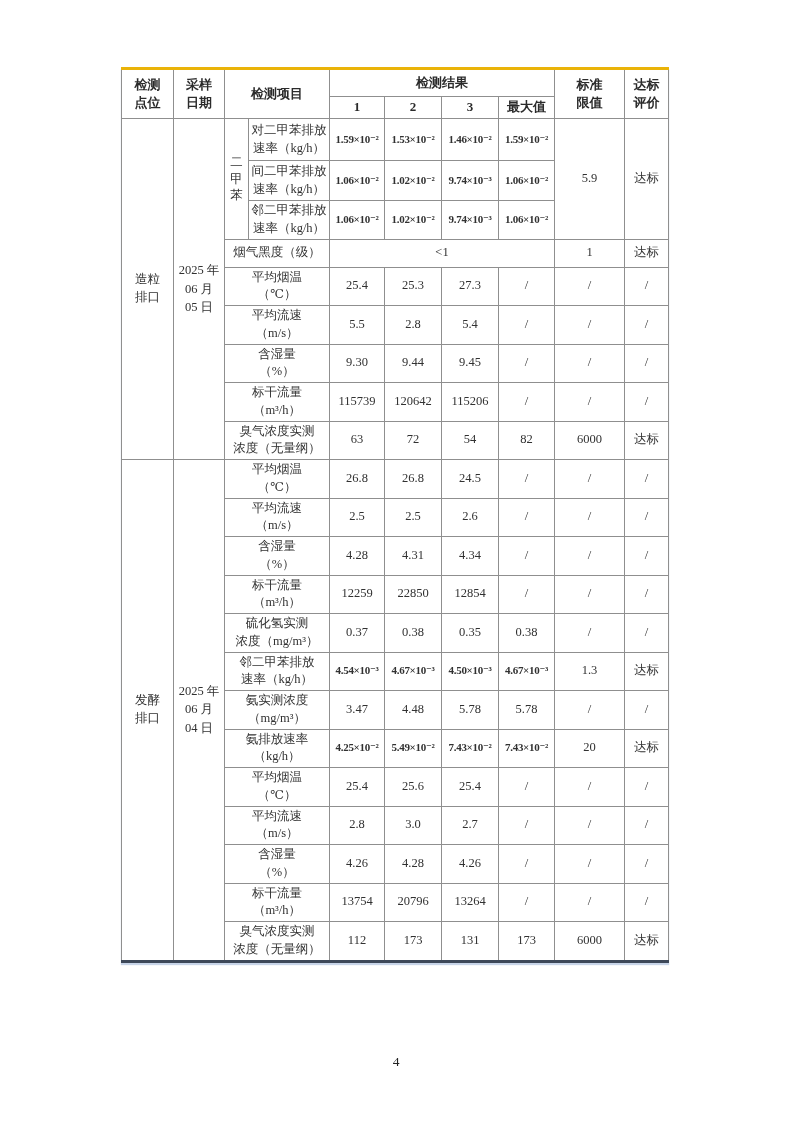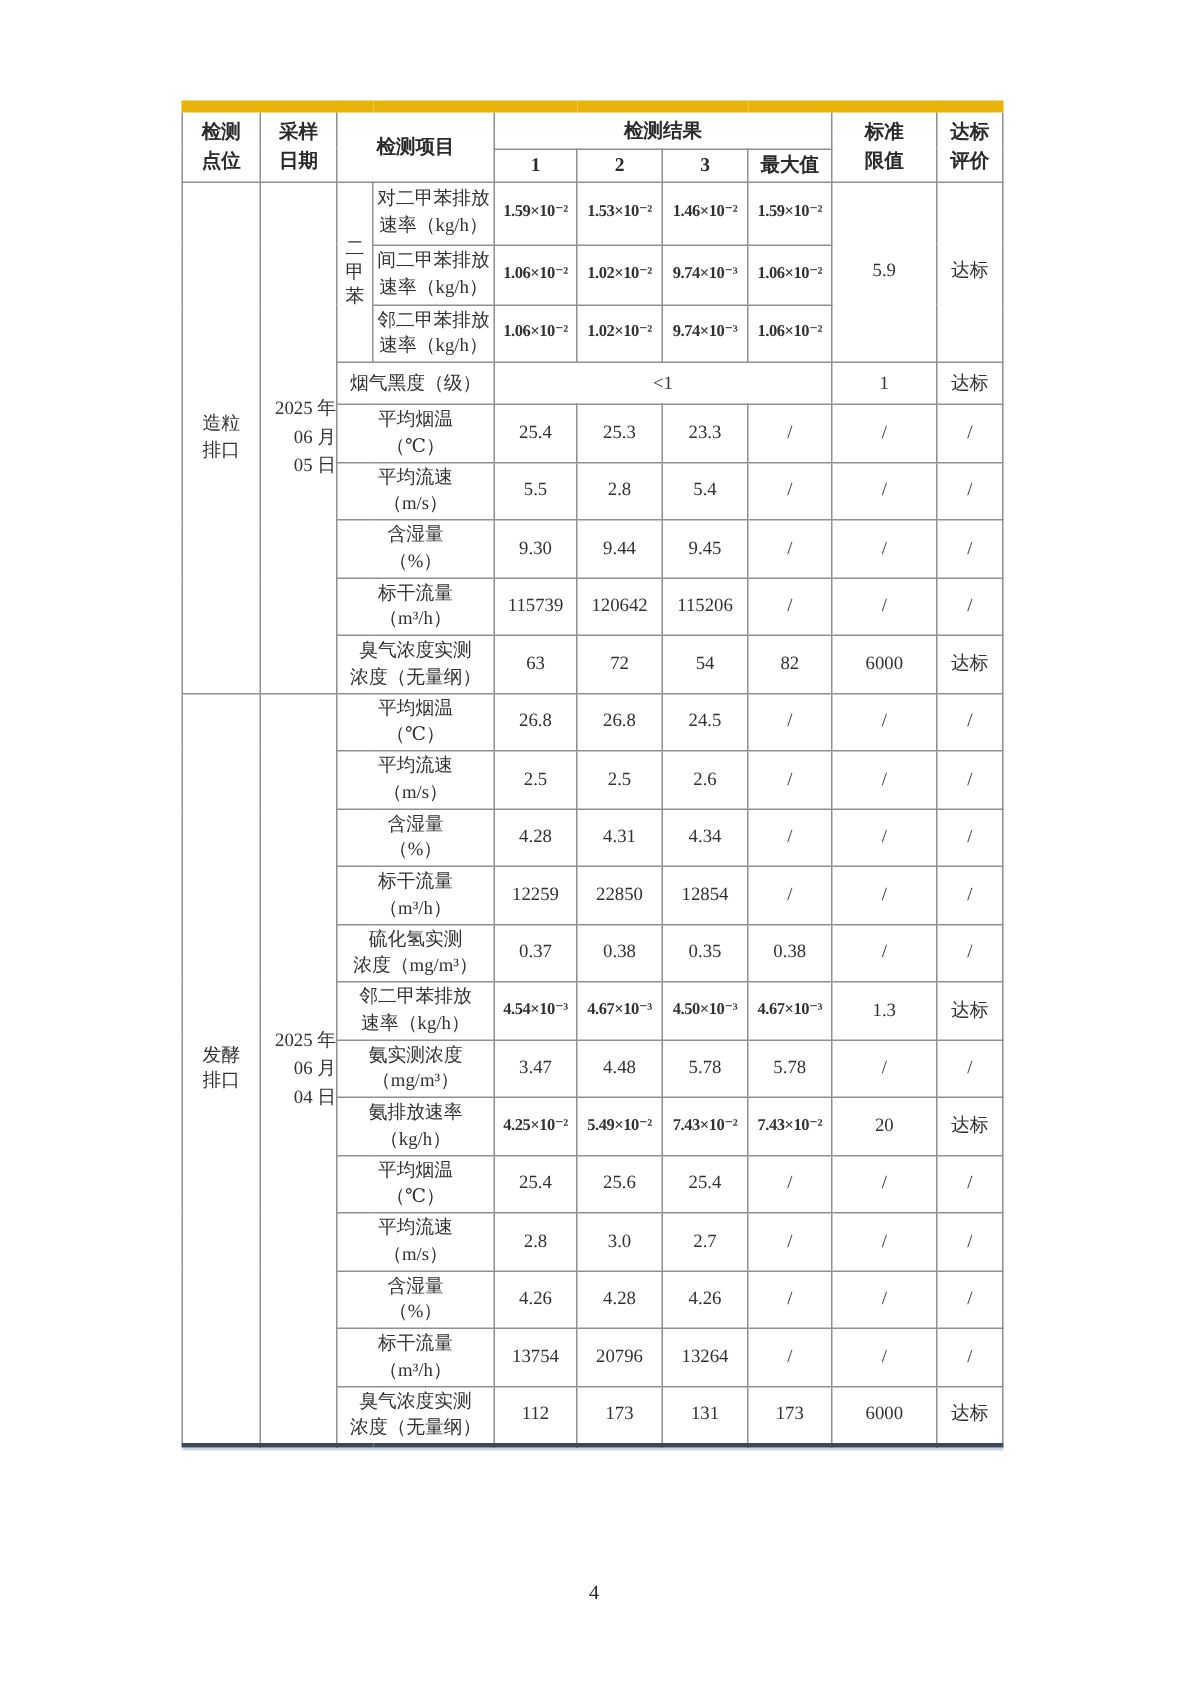--- a/index.html
+++ b/index.html
@@ -10,42 +10,42 @@
     position: relative;
     font-family: "Liberation Serif", "DejaVu Serif", serif;
     color: #313131;
   }
   table.doc-table {
     position: absolute; left: 121px; top: 67px;
     width: 547px;
     border-collapse: collapse;
     table-layout: fixed;
     background: #ffffff;
-    border-top: 8px solid #eab308;
+    border-top: 3px solid #eab308;
     border-bottom: 3px solid #3d4859;
     box-shadow: 0 2px 1px rgba(130,160,205,0.45);
     padding-left: 44px;
   }
   th, td {
     border: 1px solid #8f8f8f;
     text-align: center;
     vertical-align: middle;
     padding: 1px 0;
     font-size: 12.5px;
     line-height: 1.42;
     white-space: pre-line;
     font-weight: normal;
     color: #313131;
     overflow: visible;
   }
   th { font-weight: bold; font-size: 13px; color: #2b2b2b; }
   td.v { white-space: nowrap; }
   td.sci { font-size: 11px; letter-spacing: -0.3px; font-weight: bold; }
   td.grp { word-break: break-all; line-height: 1.3; padding: 0 4px; }
-  td.dt { line-height: 1.5; text-align: right; }
+  td.dt { line-height: 1.5; }
   .pagenum {
     position: absolute; left: 0; right: 0; top: 1054px;
     text-align: center; font-size: 13.5px; color: #222222;
   }
 </style>
 </head>
 <body>
 
 <table class="doc-table">
   <colgroup>
@@ -118,21 +118,21 @@
       <td colspan="2">烟气黑度（级）</td>
       <td colspan="4" class="v">&lt;1</td>
       <td>1</td>
       <td>达标</td>
     </tr>
     <tr style="height:35px">
       <td colspan="2">平均烟温
 （℃）</td>
       <td class="v">25.4</td>
       <td class="v">25.3</td>
-      <td class="v">23.3</td>
+      <td class="v">27.3</td>
       <td class="v">/</td>
       <td>/</td>
       <td>/</td>
     </tr>
     <tr style="height:35px">
       <td colspan="2">平均流速
 （m/s）</td>
       <td class="v">5.5</td>
       <td class="v">2.8</td>
       <td class="v">5.4</td>

